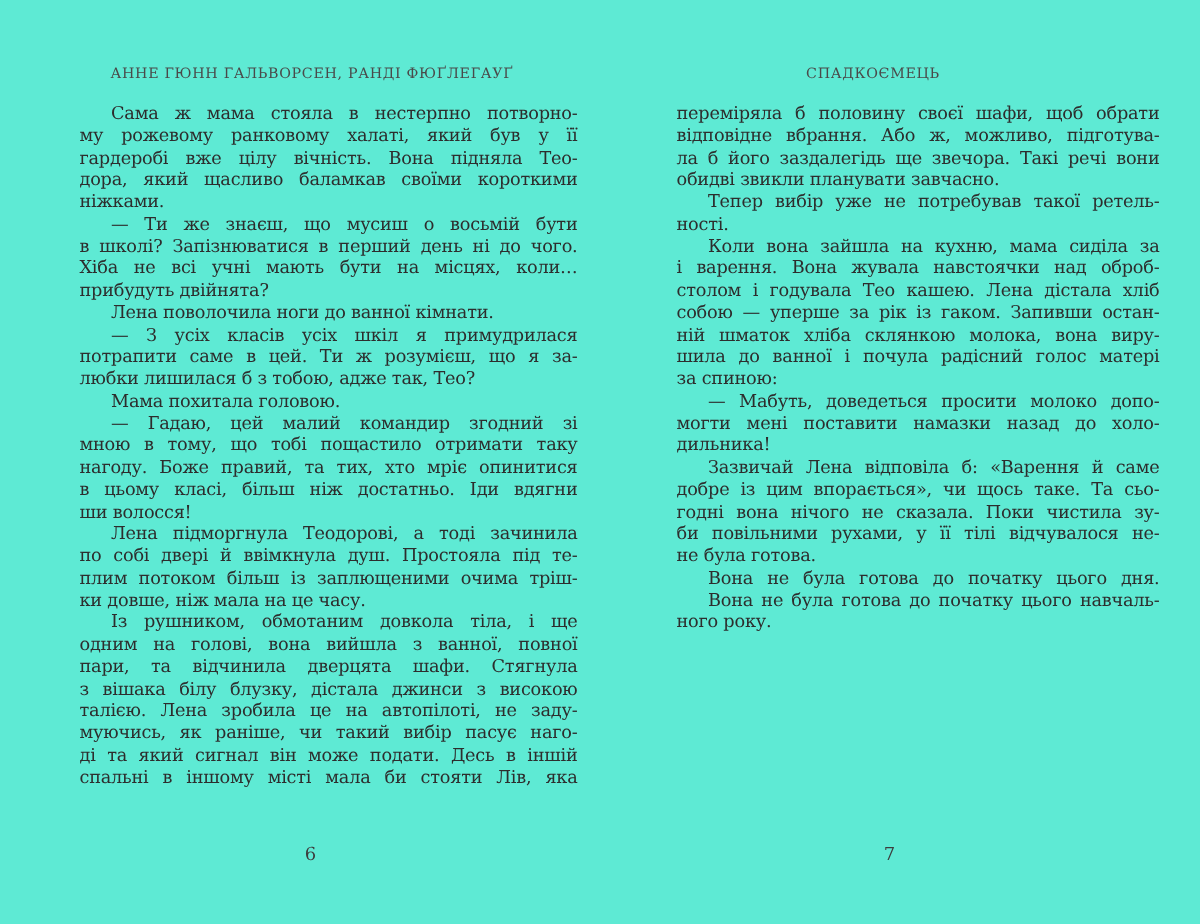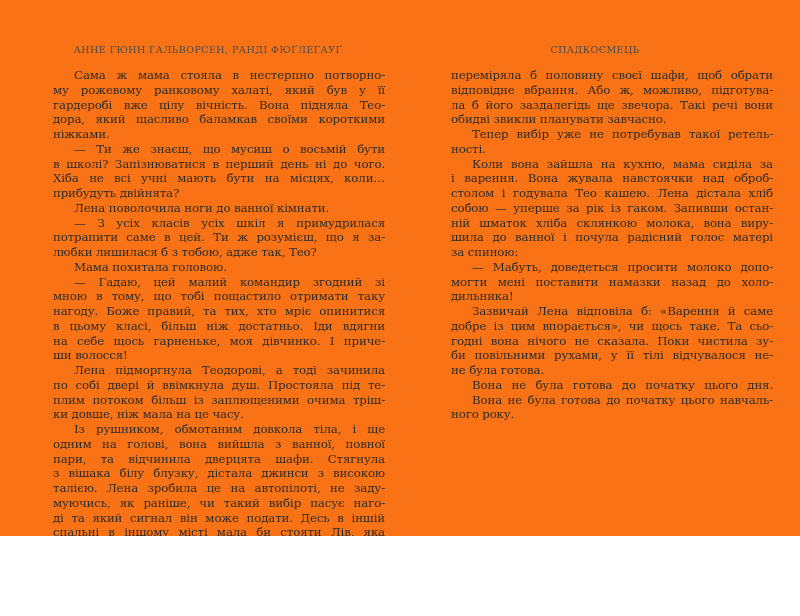--- a/index.html
+++ b/index.html
@@ -3,37 +3,37 @@
 <meta charset="utf-8">
 <style>
   html, body {
     margin: 0;
     padding: 0;
     background: #ffffff;
   }
   .spread {
     position: relative;
     width: 800px;
-    height: 536px;
-    background: #f97316;
+    height: 616px;
+    background: #5eead4;
     overflow: hidden;
     font-family: "DejaVu Serif", serif;
   }
   .running-header {
     position: absolute;
     top: 44px;
     transform: translateX(-50%);
     white-space: nowrap;
     font-size: 9.5px;
     letter-spacing: 0.45px;
     color: #4a4a4a;
     text-align: center;
   }
   .header-left  { left: 208px; }
-  .header-right { left: 595px; }
+  .header-right { left: 582px; }
   .page-text {
     position: absolute;
     top: 68px;
     color: #2d2d2d;
     font-size: 11.8px;
     letter-spacing: -0.15px;
   }
   .page-text-left  { left: 53px;  width: 332px; }
   .page-text-right { left: 451px; width: 322px; }
   .line {
@@ -77,21 +77,20 @@
       <div class="line para-end">прибудуть двійнята?</div>
       <div class="line indent para-end">Лена поволочила ноги до ванної кімнати.</div>
       <div class="line indent">— З усіх класів усіх шкіл я примудрилася</div>
       <div class="line">потрапити саме в цей. Ти ж розумієш, що я за-</div>
       <div class="line para-end">любки лишилася б з тобою, адже так, Тео?</div>
       <div class="line indent para-end">Мама похитала головою.</div>
       <div class="line indent">— Гадаю, цей малий командир згодний зі</div>
       <div class="line">мною в тому, що тобі пощастило отримати таку</div>
       <div class="line">нагоду. Боже правий, та тих, хто мріє опинитися</div>
       <div class="line">в цьому класі, більш ніж достатньо. Іди вдягни</div>
-      <div class="line">на себе щось гарненьке, моя дівчинко. І приче-</div>
       <div class="line para-end">ши волосся!</div>
       <div class="line indent">Лена підморгнула Теодорові, а тоді зачинила</div>
       <div class="line">по собі двері й ввімкнула душ. Простояла під те-</div>
       <div class="line">плим потоком більш із заплющеними очима тріш-</div>
       <div class="line para-end">ки довше, ніж мала на це часу.</div>
       <div class="line indent">Із рушником, обмотаним довкола тіла, і ще</div>
       <div class="line">одним на голові, вона вийшла з ванної, повної</div>
       <div class="line">пари, та відчинила дверцята шафи. Стягнула</div>
       <div class="line">з вішака білу блузку, дістала джинси з високою</div>
       <div class="line">талією. Лена зробила це на автопілоті, не заду-</div>

